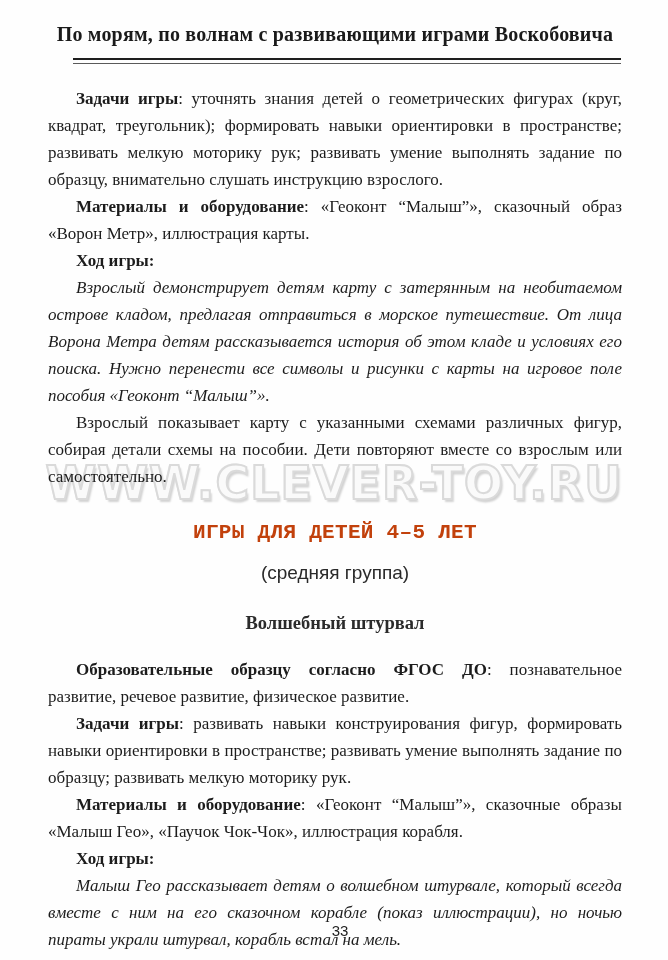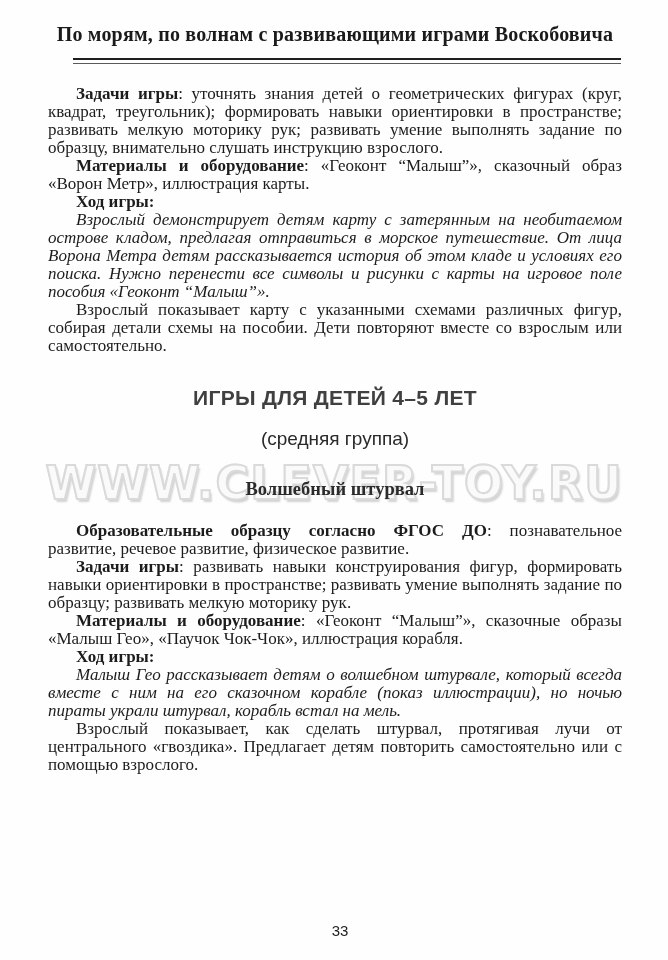--- a/index.html
+++ b/index.html
@@ -32,31 +32,31 @@
     height: 3px;
     border-top: 2.5px solid #1e1e1e;
     border-bottom: 1.2px solid #5a5a5a;
   }
   .body-block { margin-top: 21px; }
   p.para {
     margin: 0;
     text-align: justify;
     text-indent: 28px;
     font-size: 17px;
-    line-height: 18px;
+    line-height: 27px;
   }
   p.para b { font-weight: bold; }
   p.para i { }
   .sec-title {
     margin-top: 31px;
     text-align: center;
-    font-family: Liberation Sans, sans-serif;
+    font-family: Liberation Mono, monospace;
     font-weight: bold;
     font-size: 21px;
-    color: #404040;
+    color: #c2410c;
     letter-spacing: 0.3px;
   }
   .sec-subtitle {
     margin-top: 18px;
     text-align: center;
     font-family: "Liberation Sans", sans-serif;
     font-size: 19px;
     color: #2a2a2a;
   }
   .game-title {

